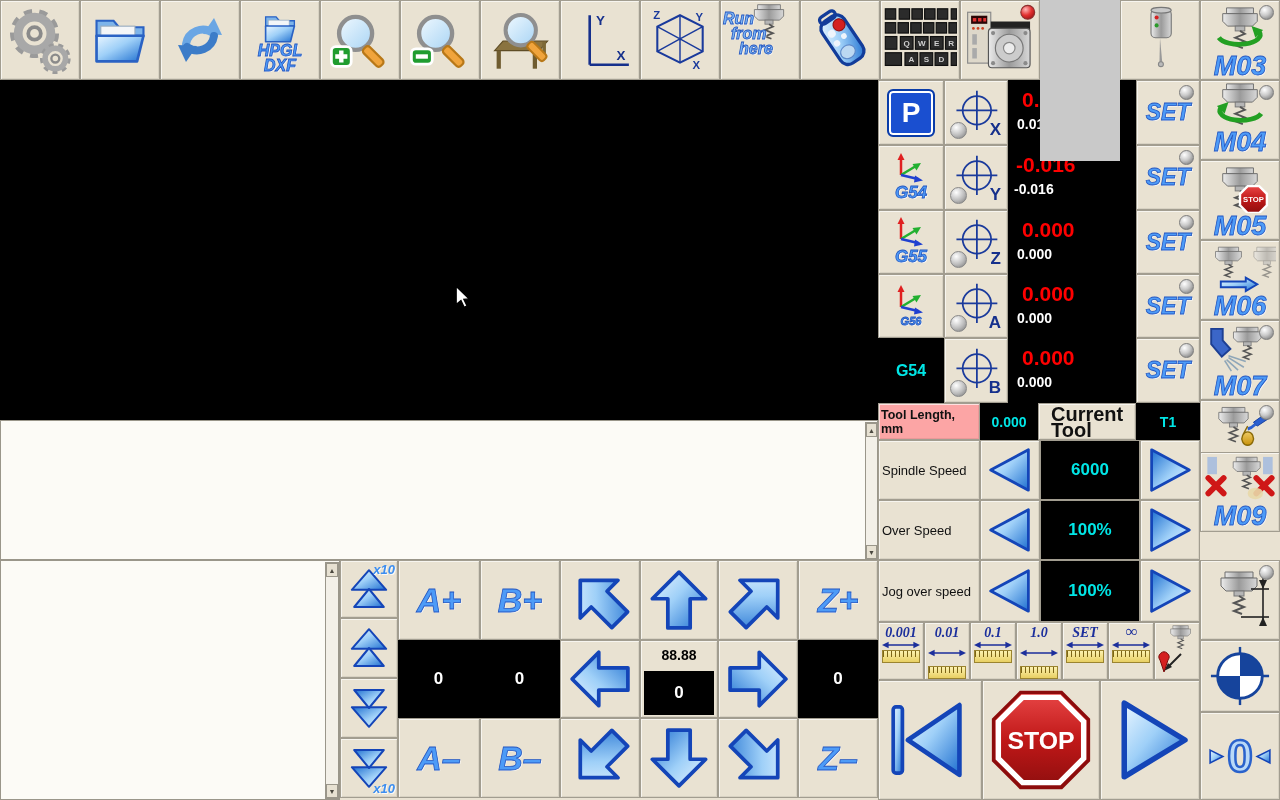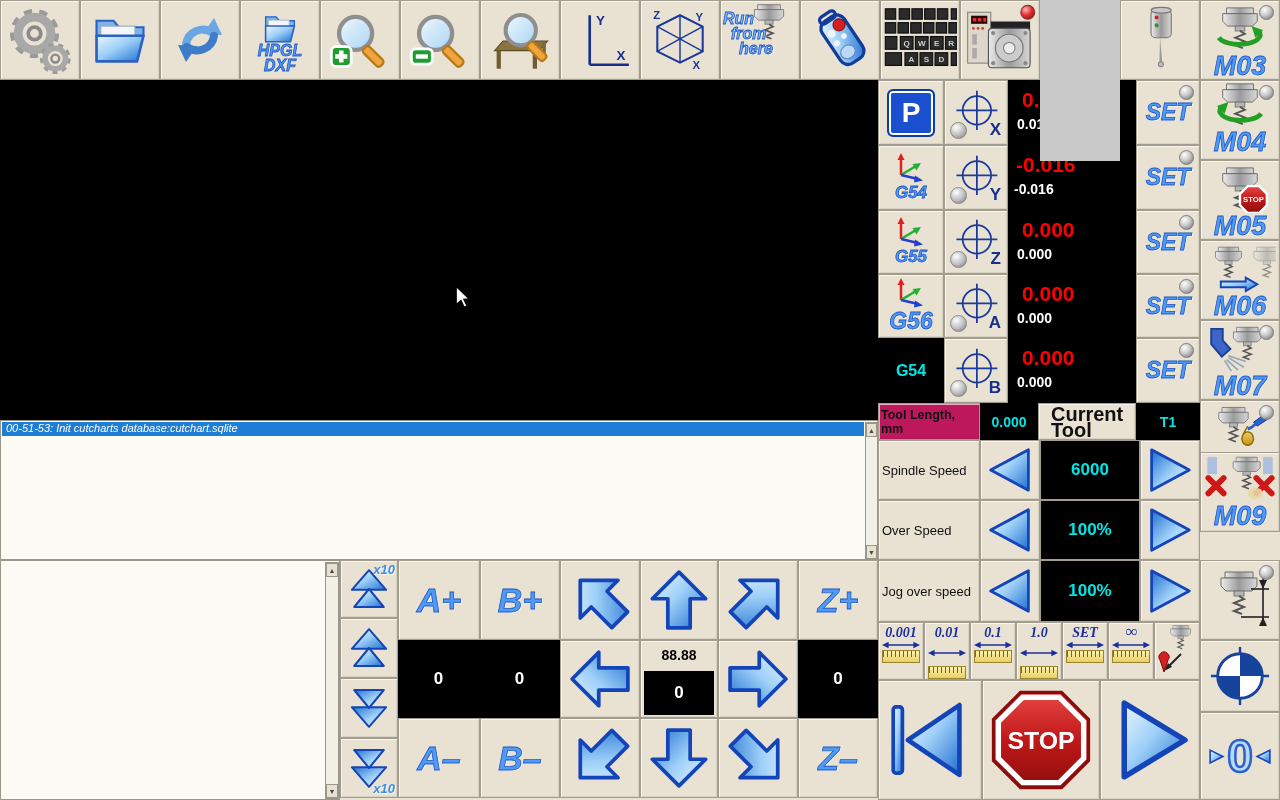--- a/index.html
+++ b/index.html
@@ -282,22 +282,20 @@
     <line x1="11" y1="36" x2="38" y2="36" stroke="#2040e0" stroke-width="3"></line>
     <polygon points="44,36 34,31 34,41" fill="#2040e0"></polygon>
     <circle cx="11" cy="36" r="3.5" fill="#c01010"></circle>
   </svg>
   <svg class="abs" style="left:455px;top:205px" width="16" height="24" viewBox="0 0 14 21">
     <path d="M1 1 L1 17 L5.2 13.6 L8 19.5 L10.6 18.3 L7.8 12.6 L12.5 12.2 Z" fill="#fff" stroke="#000" stroke-width="1.2"></path>
   </svg>
 </div>
 
 <div class="listpane" style="left:0;top:420px;width:878px;height:140px">
-  <div class="abs" style="left:1px;top:1px;width:862px;height:14px;background:#1e7ed6;color:#fff;
-       font-style:italic;font-size:11px;line-height:13px;padding-left:4px;box-sizing:border-box;white-space:nowrap">00-51-53: Init cutcharts database:cutchart.sqlite</div>
   <div class="scrollbar" style="left:864px;top:1px;width:13px;height:138px">
     <div class="scroll-arrow" style="top:0">▲</div>
     <div class="scroll-arrow" style="bottom:0">▼</div>
   </div>
 </div>
 
 <div class="listpane" style="left:0;top:560px;width:340px;height:240px">
   <div class="scrollbar" style="left:324px;top:1px;width:14px;height:237px">
     <div class="scroll-arrow" style="top:0">▲</div>
     <div class="scroll-arrow" style="bottom:0">▼</div>
@@ -415,21 +413,21 @@
 <div class="cell" style="left:878px;top:210px;width:66px;height:64px;flex-direction:column">
   <svg width="28" height="30" viewBox="0 0 28 30">
       <use href="#triad"></use>
     </svg>
   <span class="blue-label" style="font-size:17px">G55</span>
 </div>
 <div class="cell" style="left:878px;top:274px;width:66px;height:64px;flex-direction:column">
   <svg width="28" height="30" viewBox="0 0 28 30">
       <use href="#triad"></use>
     </svg>
-  <span class="blue-label" style="font-size:23px">G56</span>
+  <span class="blue-label" style="font-size:11px">G56</span>
 </div>
 <div class="blackbox" style="left:878px;top:338px;width:66px;height:65px">
   <span class="cyan" style="font-size:16px">G54</span>
 </div>
 
 <div class="cell" style="left:944px;top:80px;width:64px;height:65px">
   <svg width="50" height="48" viewBox="0 0 56 54">
     <circle cx="29" cy="24" r="16" fill="none" stroke="#1a3a9c" stroke-width="2"></circle>
     <line x1="29" y1="2" x2="29" y2="46" stroke="#1a3a9c" stroke-width="2"></line>
     <line x1="6" y1="24" x2="52" y2="24" stroke="#1a3a9c" stroke-width="2"></line>
@@ -501,21 +499,21 @@
 </div>
 <div class="cell" style="left:1136px;top:274px;width:64px;height:64px">
   <span class="led"></span>
   <span class="blue-label" style="font-size:23px">SET</span>
 </div>
 <div class="cell" style="left:1136px;top:338px;width:64px;height:65px">
   <span class="led"></span>
   <span class="blue-label" style="font-size:23px">SET</span>
 </div>
 
-<div class="cell" style="left:878px;top:403px;width:102px;height:37px;background:#be185d;justify-content:flex-end">
+<div class="cell" style="left:878px;top:403px;width:102px;height:37px;background:#fca5a5;justify-content:flex-end">
   <span style="font-weight:bold;font-size:12.5px;line-height:14px;padding-left:2px;color:#111">Tool Length, mm</span>
 </div>
 <div class="blackbox" style="left:980px;top:403px;width:58px;height:37px">
   <span class="cyan" style="font-size:14px">0.000</span>
 </div>
 <div class="cell" style="left:1038px;top:403px;width:98px;height:37px;justify-content:flex-start">
   <span style="font-weight:bold;font-size:20px;line-height:16px;padding-left:12px;color:#111">Current Tool</span>
 </div>
 <div class="blackbox" style="left:1136px;top:403px;width:64px;height:37px">
   <span class="cyan" style="font-size:14px">T1</span>

